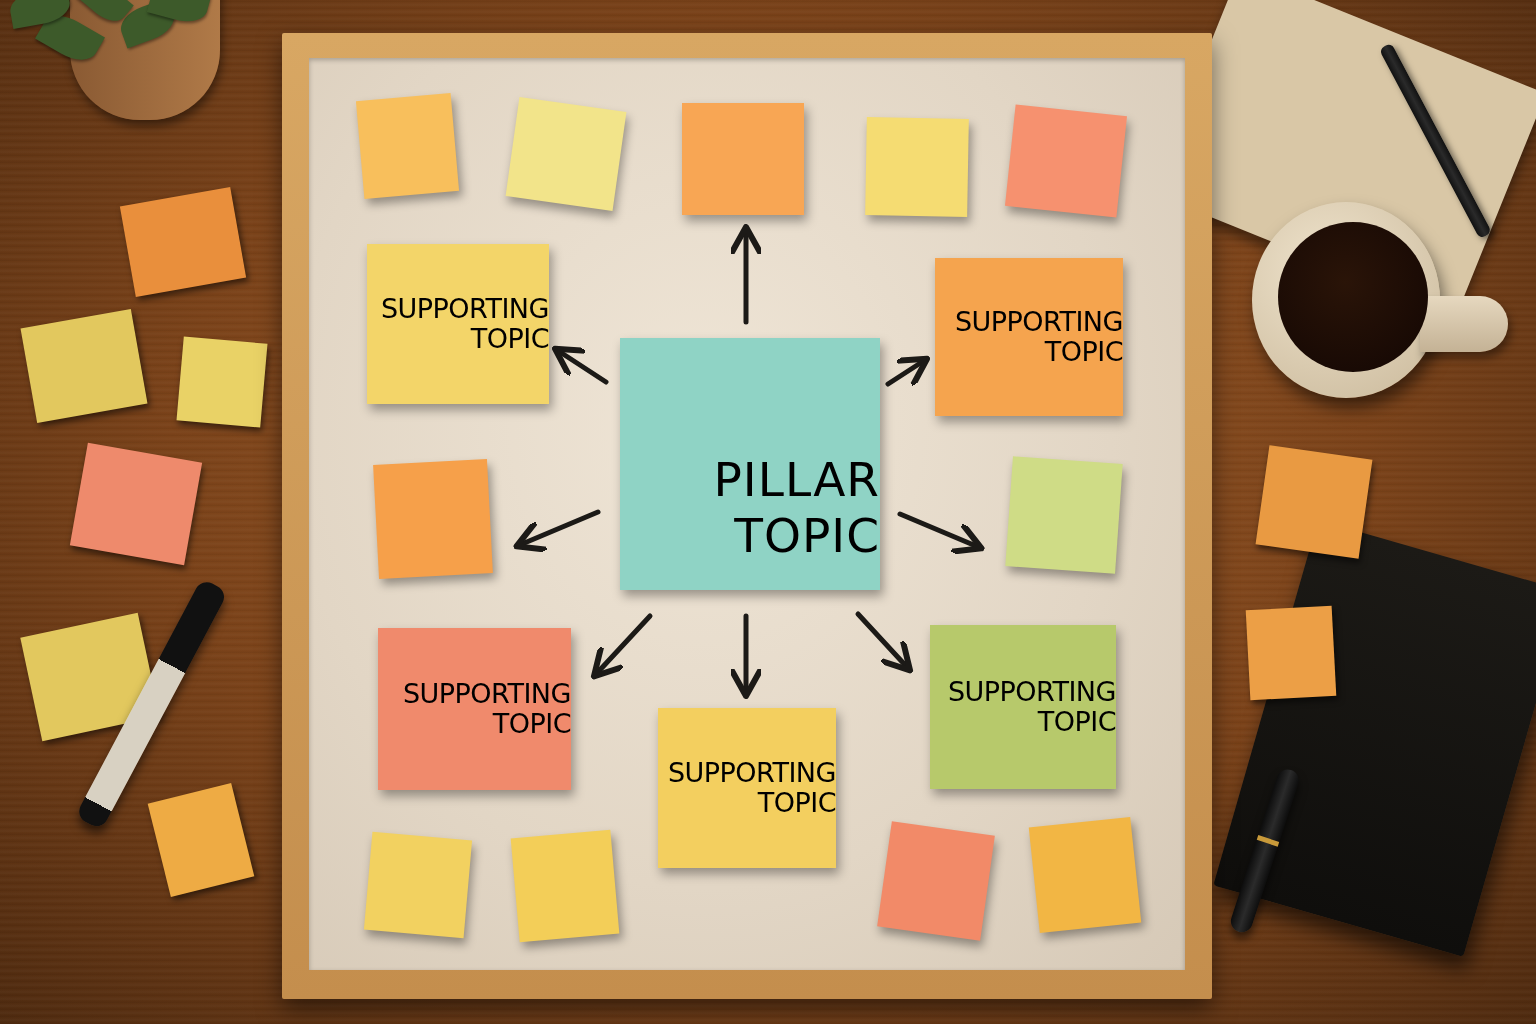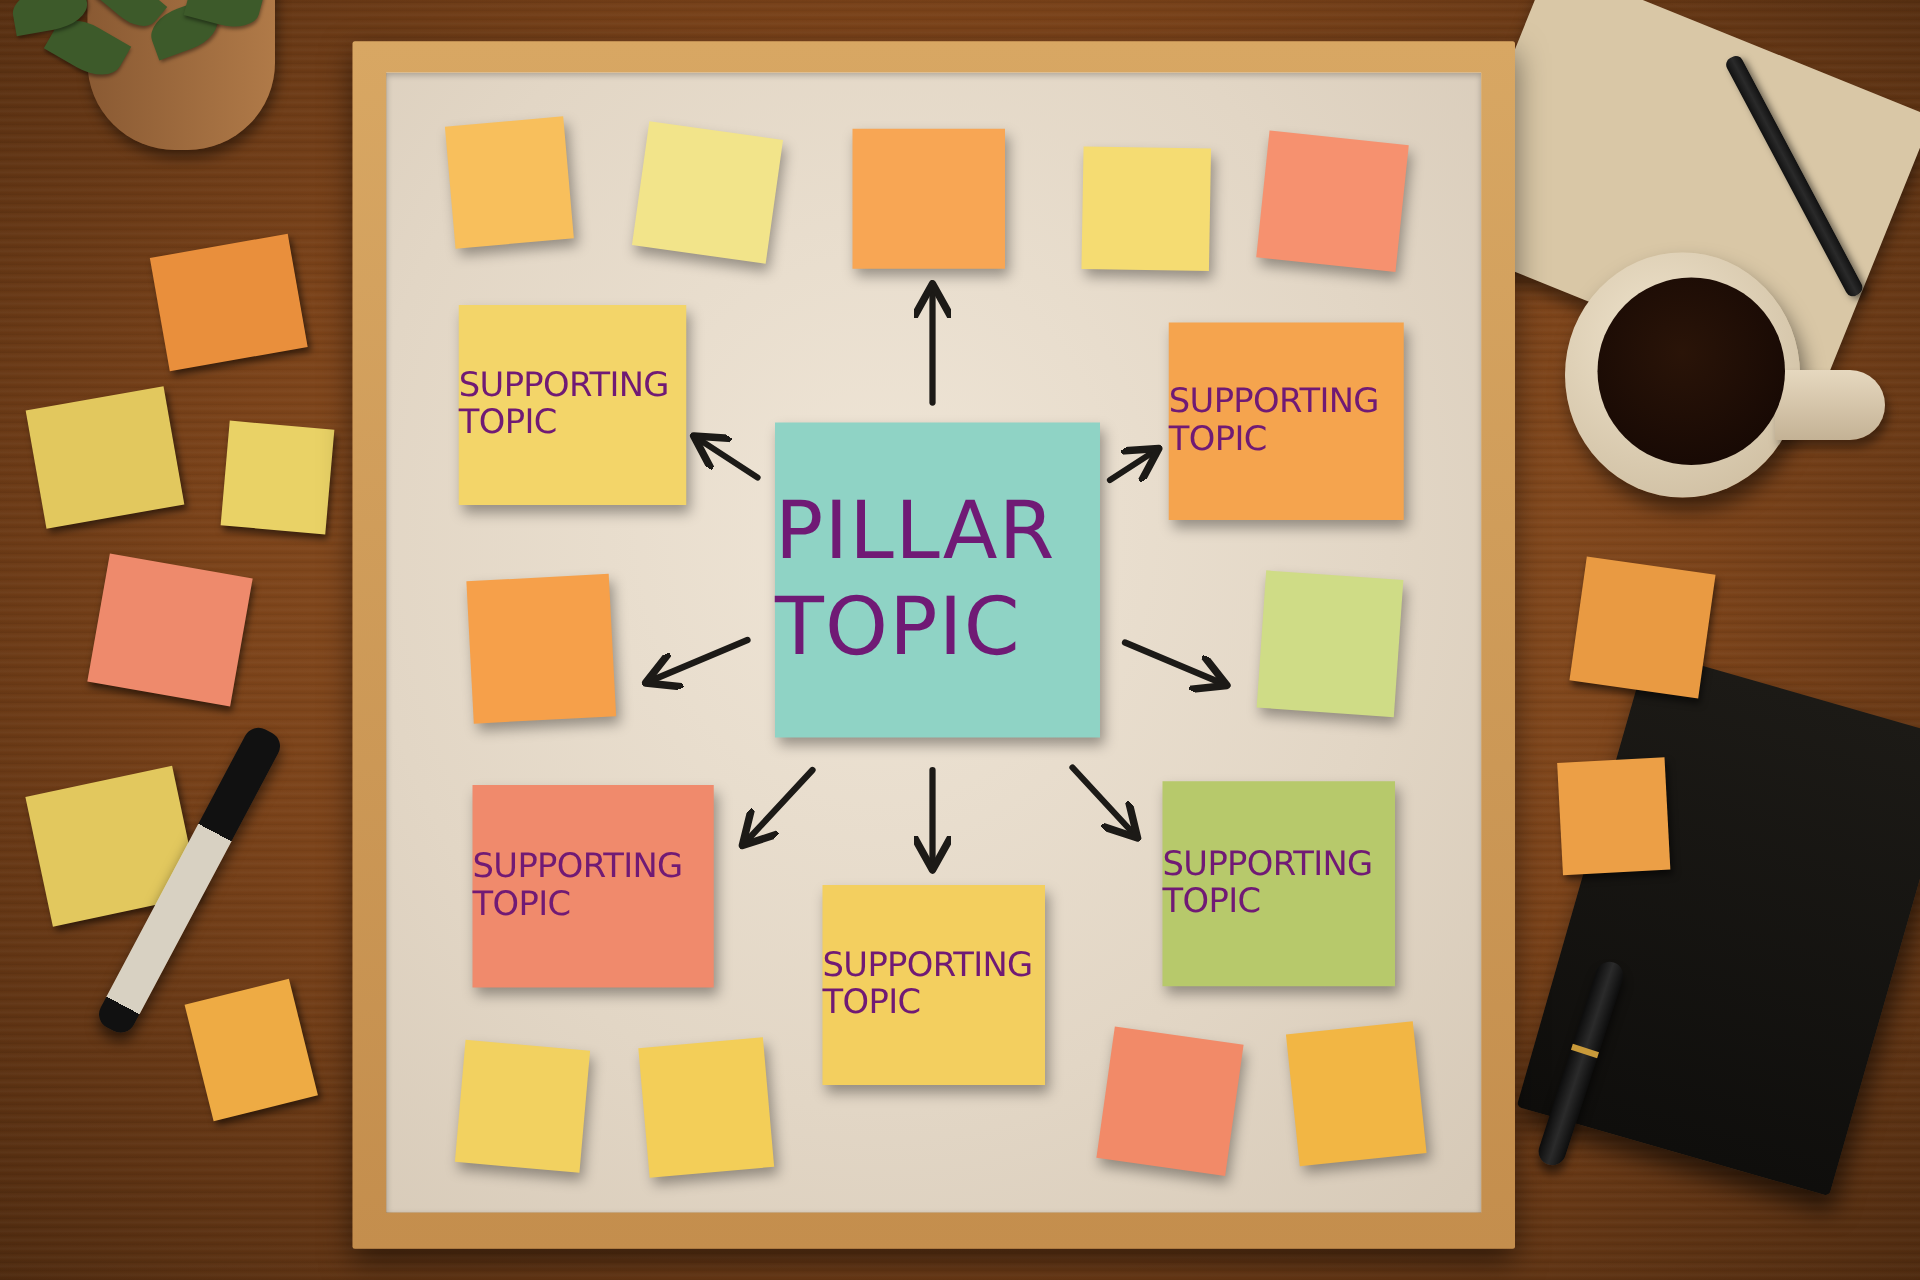--- a/index.html
+++ b/index.html
@@ -5,25 +5,25 @@
   html,body{margin:0;padding:0;}
   body{width:1536px;height:1024px;overflow:hidden;position:relative;
     background:
       repeating-linear-gradient(0deg, rgba(0,0,0,0.05) 0px, rgba(0,0,0,0) 2px, rgba(255,255,255,0.03) 4px, rgba(0,0,0,0) 7px),
       radial-gradient(ellipse at 50% 45%, #9a5a27 0%, #7a4219 55%, #4e2a0f 100%);
     font-family:"DejaVu Sans",sans-serif;}
   .abs{position:absolute;}
   .note{position:absolute;box-shadow:3px 6px 10px rgba(0,0,0,0.35);}
   .note.desk{box-shadow:2px 4px 6px rgba(0,0,0,0.55);}
   .label{position:absolute;left:0;right:0;top:50%;transform:translateY(-50%);
-    text-align:left;color:#701a75;font-family:"DejaVu Sans",sans-serif;
+    text-align:right;color:#000000;font-family:"DejaVu Sans",sans-serif;
     line-height:1.12;}
   .sup{font-size:27px;letter-spacing:-0.5px;}
   .sup span{display:block;}
-  .pillar{font-size:64px;letter-spacing:1px;line-height:1.2;}
+  .pillar{font-size:47px;letter-spacing:1px;line-height:1.2;margin-top:44px;}
   .pillar span{display:block;}
   
   .frame{left:282px;top:33px;width:930px;height:966px;
     background:linear-gradient(180deg,#d8a763,#c48e4d);
     box-shadow:0 10px 25px rgba(0,0,0,0.5);border-radius:2px;}
   .board{left:309px;top:58px;width:876px;height:912px;
     background:radial-gradient(ellipse at 45% 40%, #efe5d6 0%, #e2d6c5 60%, #d6c9b7 100%);
     box-shadow:inset 0 2px 5px rgba(0,0,0,0.25);}
   svg.arrows{position:absolute;left:0;top:0;}
   

